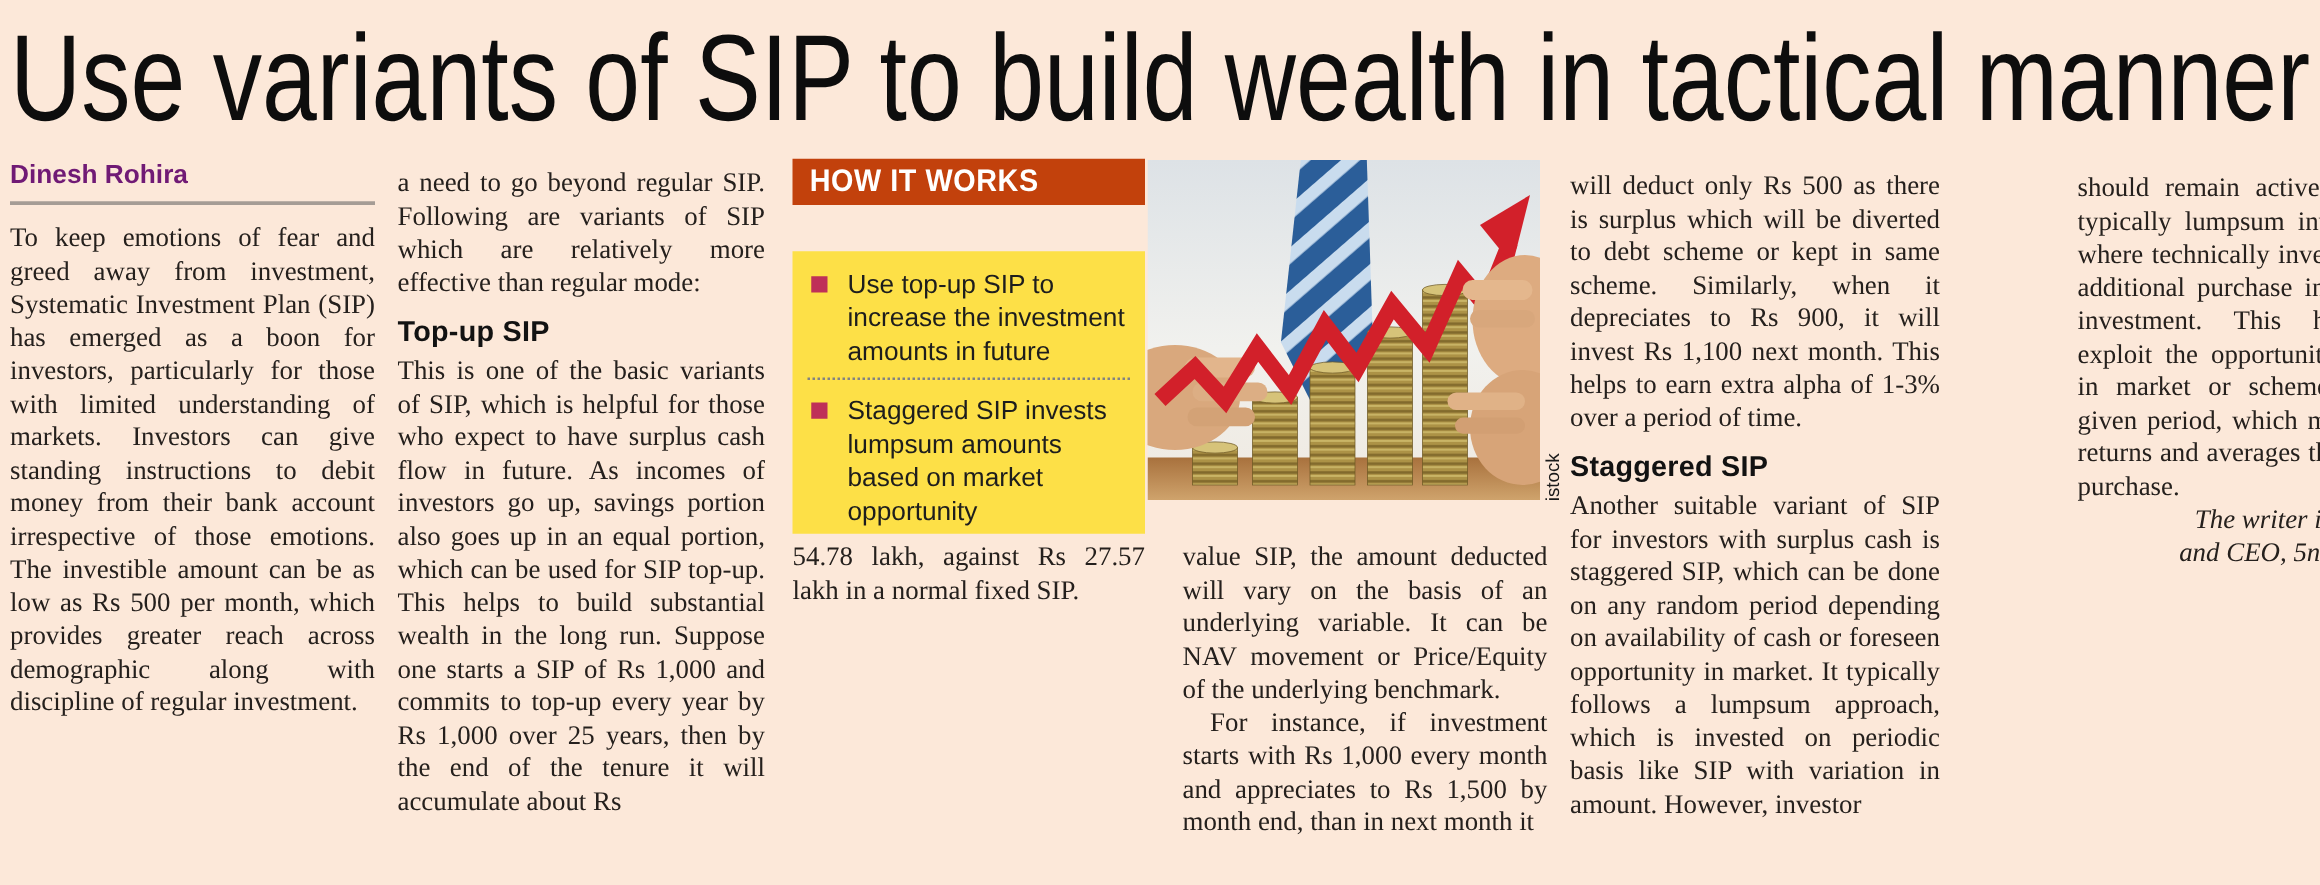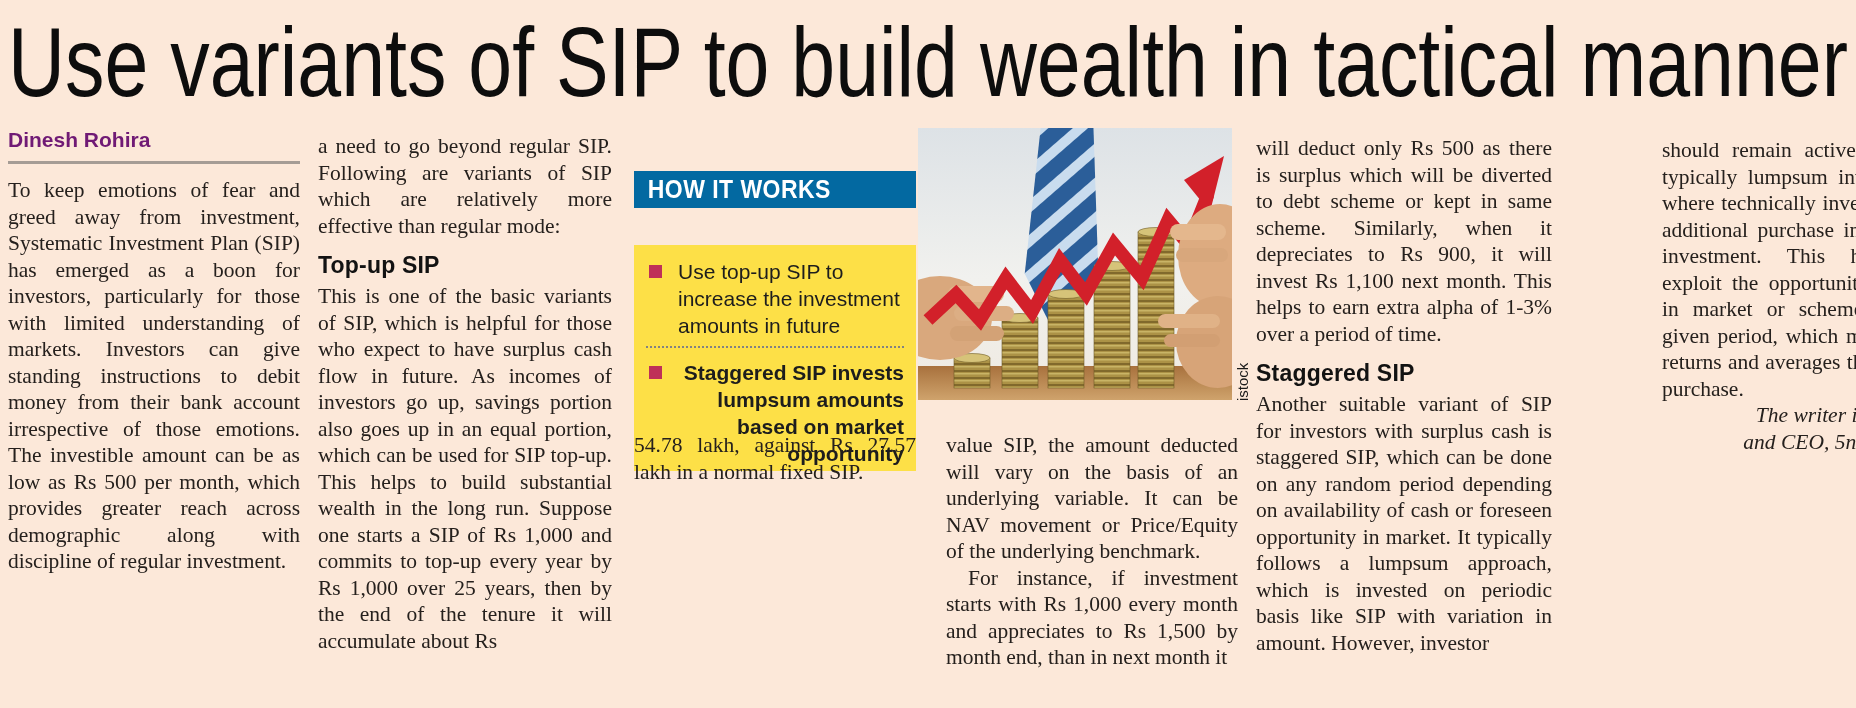--- a/index.html
+++ b/index.html
@@ -41,22 +41,22 @@
   }
   .credit-line{
     display:block;
     font:italic 21.5px/27px "Liberation Serif",serif;
     text-align:right;
     color:#25201d;
   }
   
   .infobox{position:absolute;left:634px;top:127px;width:282px;height:263px;}
   .infobox-header{
-    background:#0369a1;height:37px;
-    display:flex;align-items:flex-start;margin-top:44px;
+    background:#c2410c;height:37px;
+    display:flex;align-items:flex-start;
   }
   .infobox-header span{
     color:#ffffff;
     font:bold 25px/37px "Liberation Sans",sans-serif;
     letter-spacing:.5px;
     padding-left:15px;
     transform:scaleX(.92);
     transform-origin:left center;
     white-space:nowrap;
   }
@@ -70,21 +70,21 @@
     position:relative;
     padding-left:32px;
     font:21px/27px "Liberation Sans",sans-serif;
     color:#1d1d1d;
     margin:0;
   }
   .bullet::before{
     content:"";position:absolute;left:3px;top:7px;
     width:13px;height:13px;background:#bf3058;
   }
-  .bullet.bold{font-weight:bold;text-align:right;}
+  .bullet.bold{font-weight:normal;}
   .infobox-divider{border:0;border-top:2px dotted #828282;margin:7px 0 11px 0;}
   
   .photo{position:absolute;left:918px;top:128px;width:314px;height:272px;}
   .photo-credit{
     position:absolute;left:1234px;top:401px;
     transform:rotate(-90deg);transform-origin:0 0;
     font:15px "Liberation Sans",sans-serif;
     color:#1a1a1a;
     white-space:nowrap;
   }

